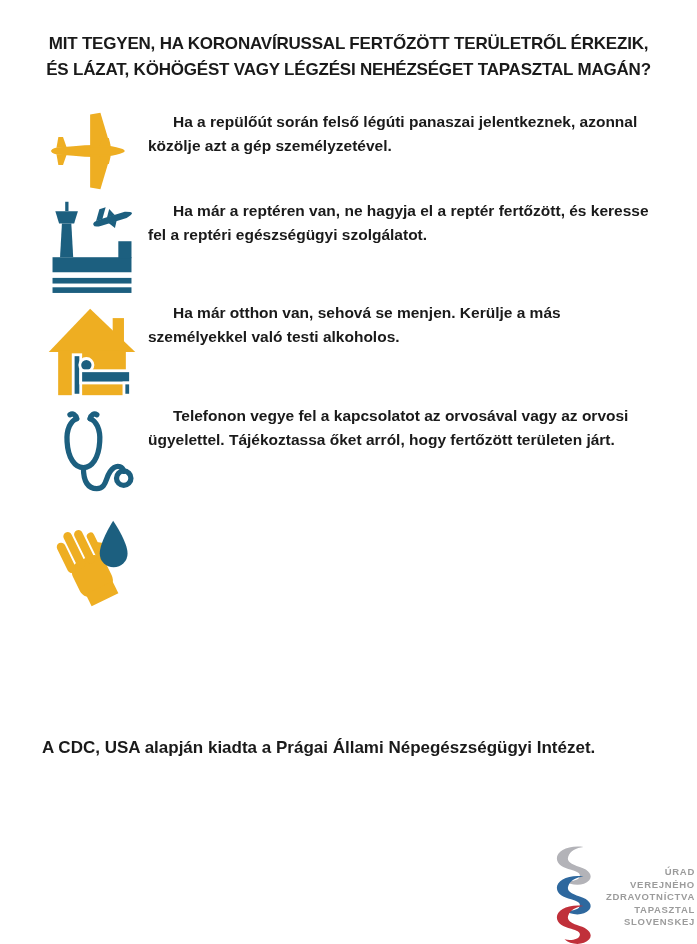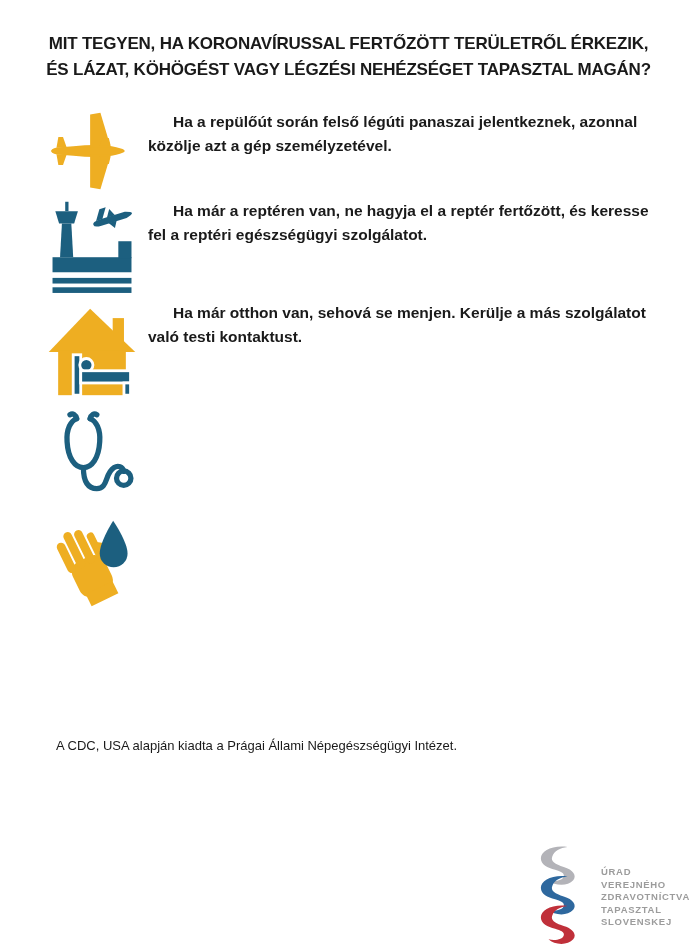--- a/index.html
+++ b/index.html
@@ -34,27 +34,27 @@
   .icon-box svg{display:block;}
   .row-text{
     flex:1;
     font-size:15.5px;font-weight:bold;
     color:var(--text_color,#1a1a1a);
     line-height:24px;
     text-indent:25px;
     padding-top:2px;
   }
   .footer-note{
-    position:absolute;top:738px;left:56px;right:30px;
-    font-size:13px;font-weight:normal;
+    position:absolute;top:738px;left:42px;right:30px;
+    font-size:17px;font-weight:bold;
     color:var(--text_color,#1a1a1a);
   }
   .logo{
-    position:absolute;left:536px;top:845px;
-    display:flex;gap:21px;
+    position:absolute;left:552px;top:845px;
+    display:flex;gap:10px;text-align:right;
   }
   .logo-text{
     padding-top:21px;
     font-size:9.5px;line-height:12.5px;
     letter-spacing:0.7px;
     color:var(--logo_text_gray,#9c9c9c);
     font-weight:bold;
   }
   .logo-text span{display:block;}
 </style>
@@ -119,35 +119,36 @@
             <rect x="14" y="50" width="72" height="48"></rect>
           </g>
           <g fill="var(--accent_teal,#1C5F7F)" stroke="#ffffff" stroke-width="3">
             <rect x="30" y="55" width="8" height="43"></rect>
             <circle cx="44" cy="66" r="7"></circle>
             <rect x="38" y="72" width="53" height="13"></rect>
             <rect x="84" y="85" width="7" height="13"></rect>
           </g>
         </svg>
       </div>
-      <div class="row-text">Ha már otthon van, sehová se menjen. Kerülje a más szolgálatot való testi kontaktust.</div>
+      <div class="row-text">Ha már otthon van, sehová se menjen. Kerülje a más személyekkel való testi alkoholos.</div>
     </div>
 
     <div class="row row-4">
       <div class="icon-box">
         <svg width="96" height="100" viewBox="0 0 100 104" style="margin-top:6px">
           <g fill="none" stroke="var(--accent_teal,#1C5F7F)" stroke-width="5.5" stroke-linecap="round">
             <path d="M33,11 C27,13 22,22 23,35 C24,52 31,62 40,62 C49,62 56,52 57,35 C58,22 53,13 47,11"></path>
             <path d="M33,11 C32,7 29,5 26,7"></path>
             <path d="M47,11 C48,7 51,5 54,7"></path>
             <path d="M40,62 C40,76 44,84 54,84 C66,84 62,68 72,62 C76,59.5 81,61 82,66"></path>
             <circle cx="82" cy="73" r="7.5"></circle>
           </g>
         </svg>
       </div>
+      <div class="row-text">Telefonon vegye fel a kapcsolatot az orvosával vagy az orvosi ügyelettel. Tájékoztassa őket arról, hogy fertőzött területen járt.</div>
     </div>
 
     <div class="row row-5">
       <div class="icon-box">
         <svg width="96" height="102" viewBox="0 0 100 106" style="margin-top:2px">
           <g fill="var(--accent_yellow,#EEAE22)" transform="rotate(-26 48 64)">
             <rect x="30" y="46" width="37" height="40" rx="12"></rect>
             <rect x="28" y="20" width="9" height="34" rx="4.5"></rect>
             <rect x="39" y="13" width="9" height="41" rx="4.5"></rect>
             <rect x="50" y="16" width="9" height="38" rx="4.5"></rect>

